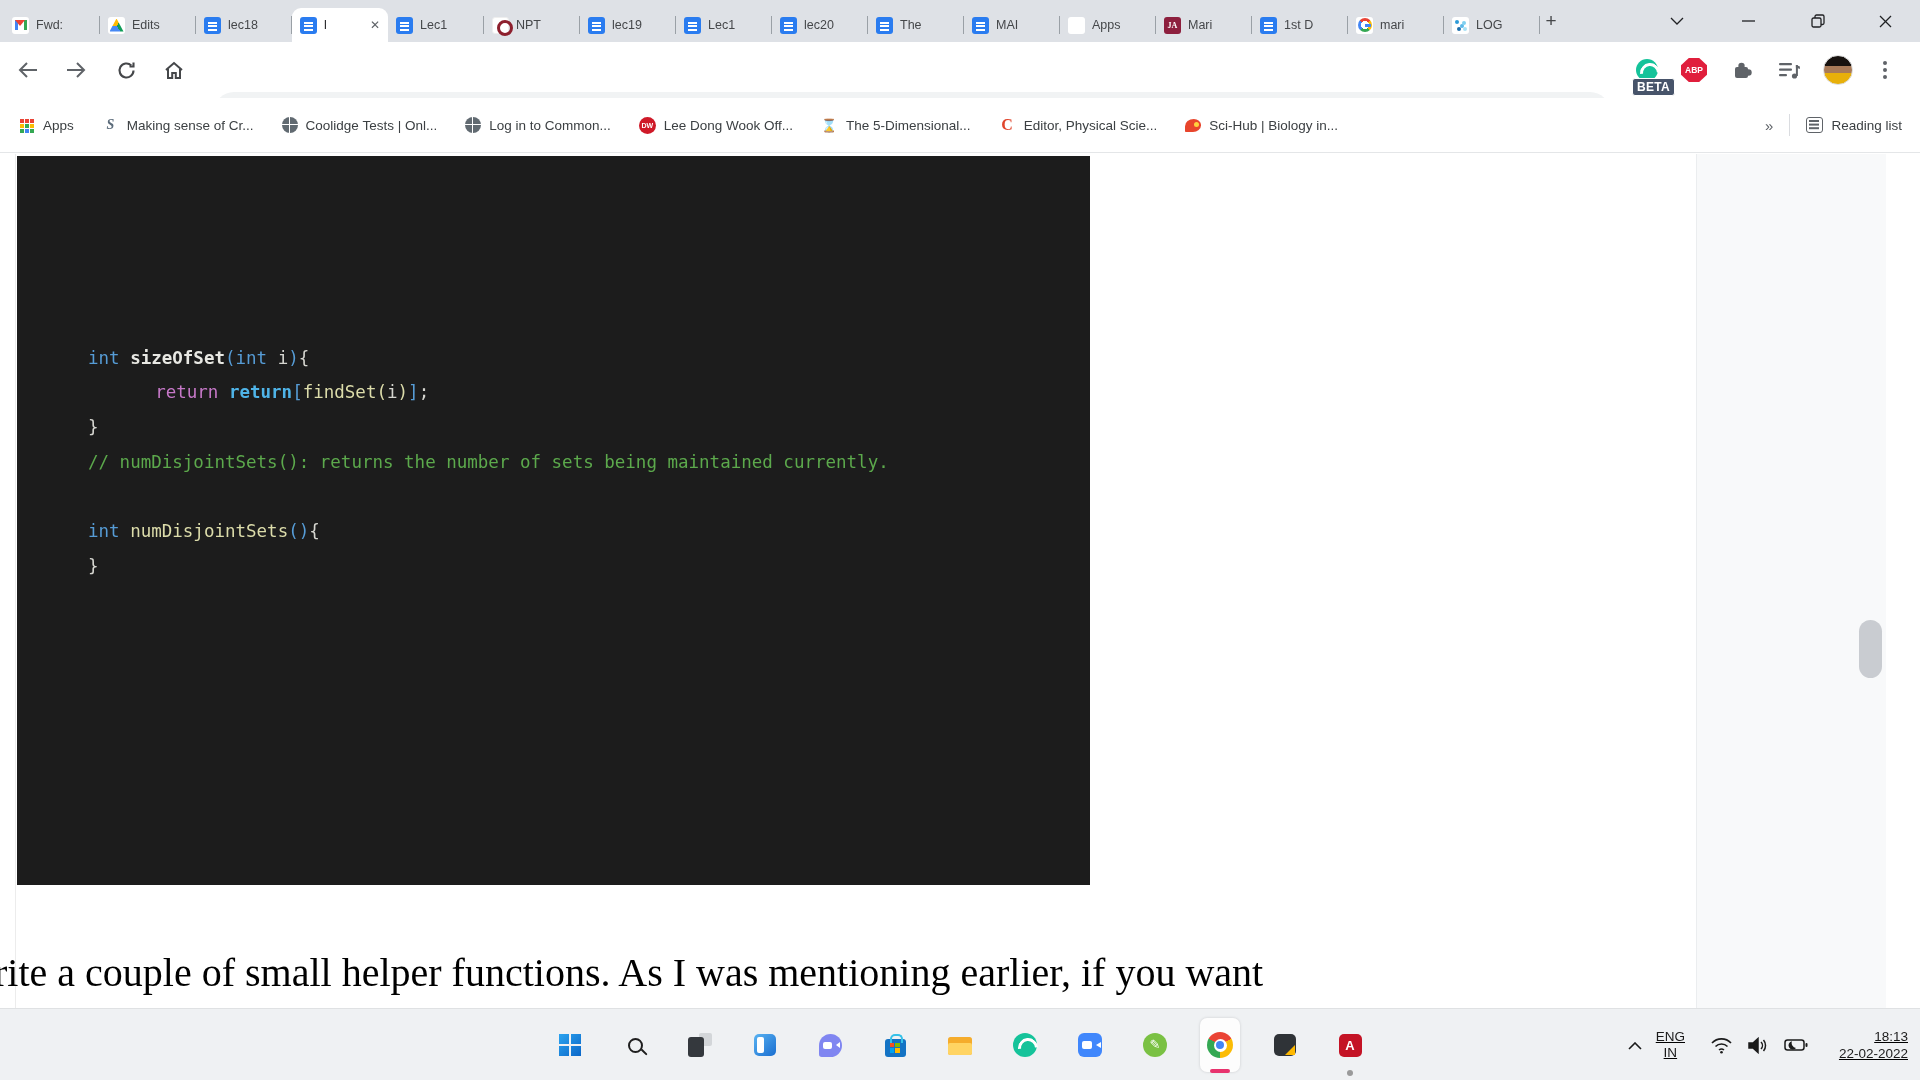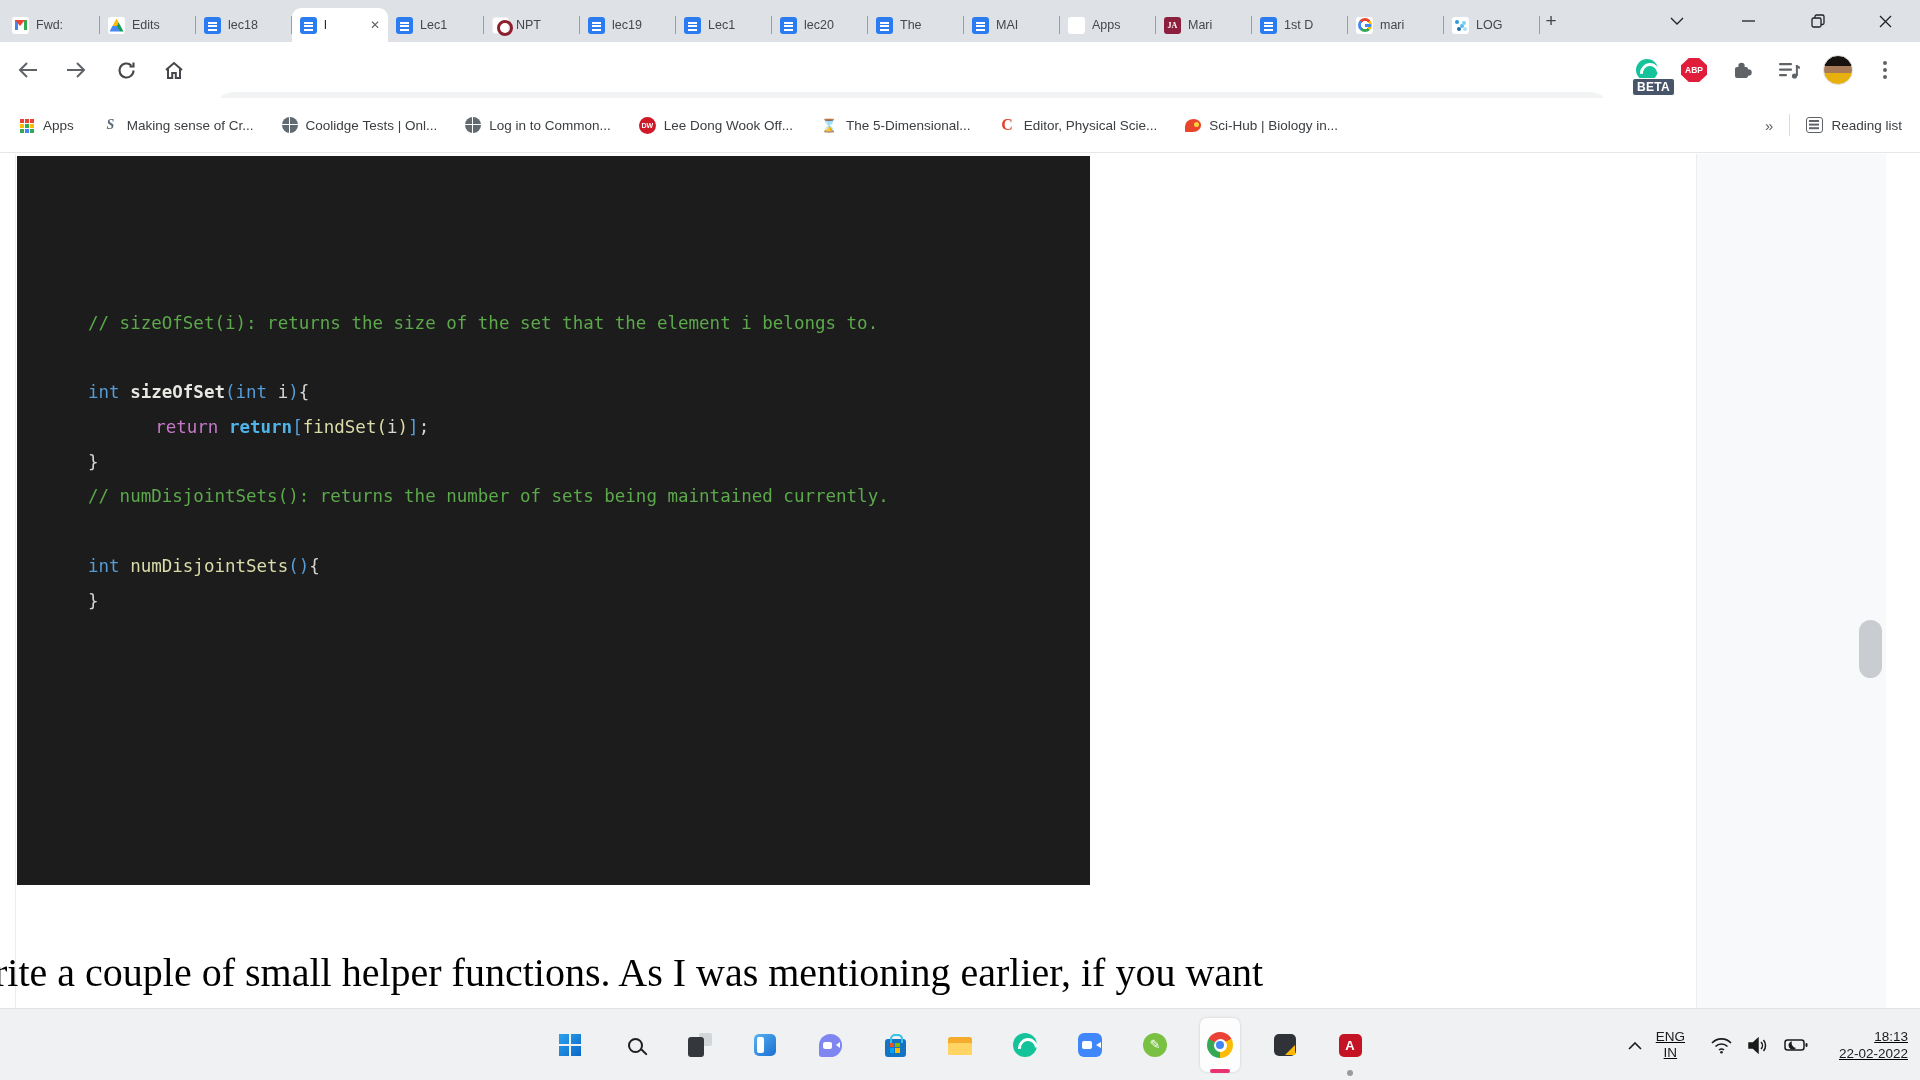--- a/index.html
+++ b/index.html
@@ -407,21 +407,20 @@
           </span>
         <span>Reading list</span>
       </span>
     </div>
   </div>
 
   <div class="content">
     <div class="page-edge"></div>
     <div class="codeblock">
       <div class="codein" id="code">
-          <div class="code-line"><span class="tk-comment">// sizeOfSet(i): returns the size of the set that the element i belongs to.</span></div>
           <div class="code-line">&nbsp;</div>
           <div class="code-line"><span class="tk-kw">int</span><span class="tk-plain"> </span><span class="tk-fnw">sizeOfSet</span><span class="tk-kw">(</span><span class="tk-kw">int</span><span class="tk-plain"> i</span><span class="tk-kw">)</span><span class="tk-plain">{</span></div>
           <div class="code-line"><span class="tk-plain">    </span><span class="tk-ctrl">return</span><span class="tk-plain"> </span><span class="tk-var">return</span><span class="tk-kw">[</span><span class="tk-fn">findSet</span><span class="tk-fn">(</span><span class="tk-plain">i</span><span class="tk-fn">)</span><span class="tk-kw">]</span><span class="tk-plain">;</span></div>
           <div class="code-line"><span class="tk-plain">}</span></div>
           <div class="code-line"><span class="tk-comment">// numDisjointSets(): returns the number of sets being maintained currently.</span></div>
           <div class="code-line">&nbsp;</div>
           <div class="code-line"><span class="tk-kw">int</span><span class="tk-plain"> </span><span class="tk-fn">numDisjointSets</span><span class="tk-kw">(</span><span class="tk-kw">)</span><span class="tk-plain">{</span></div>
           <div class="code-line"><span class="tk-plain">}</span></div>
         </div>
     </div>

